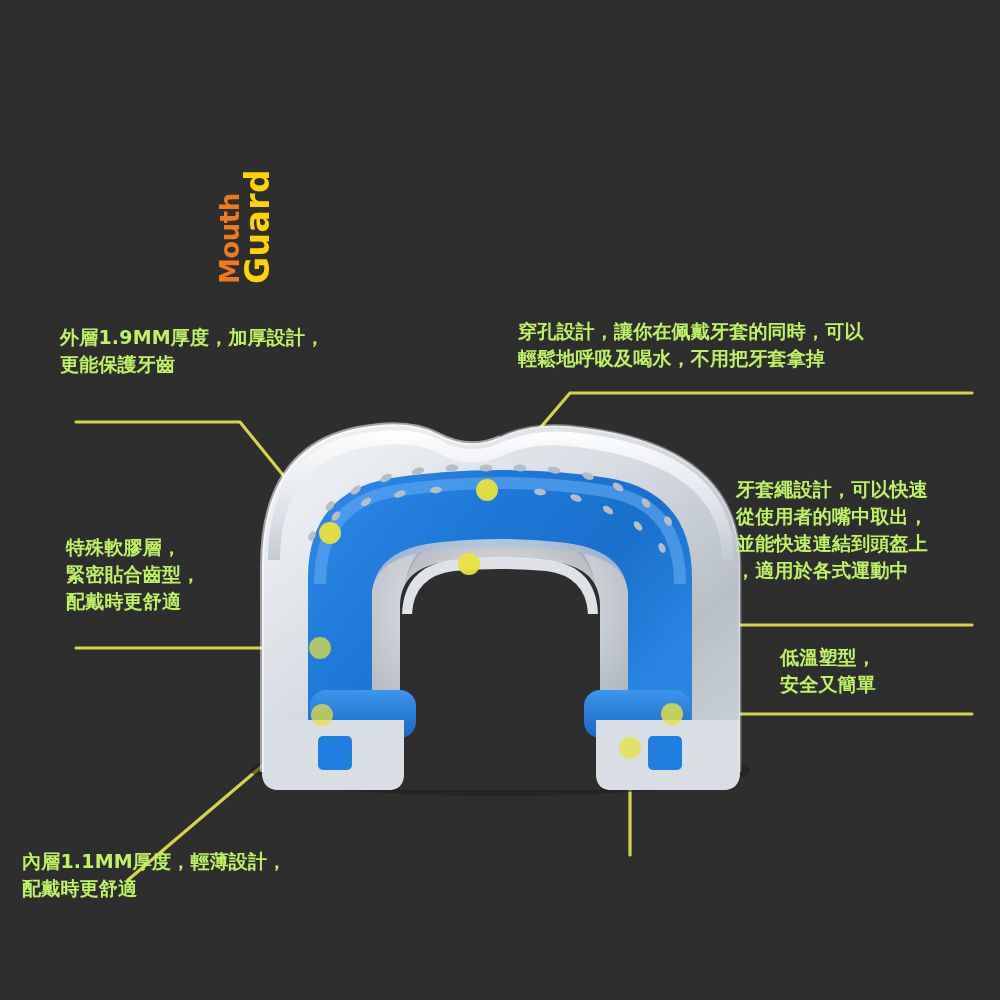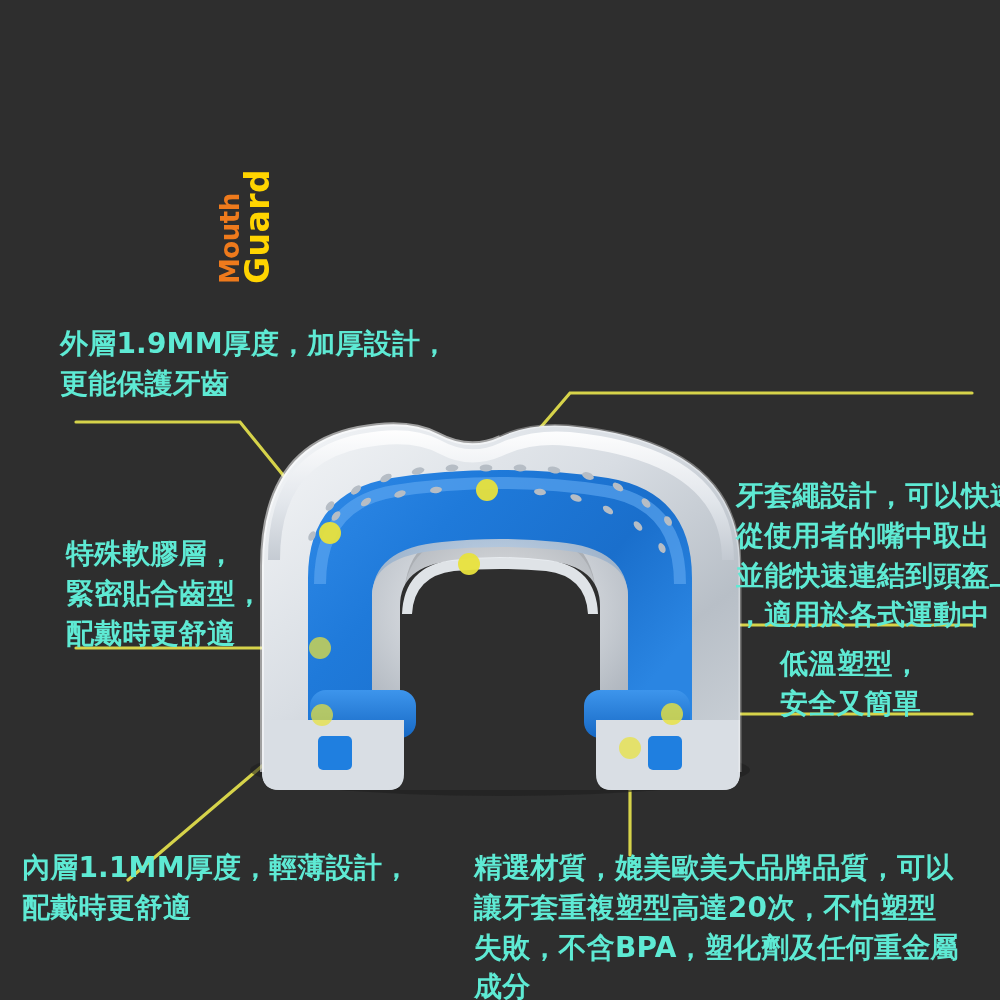--- a/index.html
+++ b/index.html
@@ -48,22 +48,22 @@
     font-family:"DejaVu Sans",sans-serif;letter-spacing:-1px;
   }
   .t-cn{
     font-size:62px;font-weight:bold;color:#ffd400;
     margin-left:34px;letter-spacing:2px;
     font-family:"DejaVu Sans",sans-serif;
   }
 
   
   .callout{
-    position:absolute;color:#5eead4;
-    font-size:28px;font-weight:bold;line-height:1.42;
+    position:absolute;color:#bef264;
+    font-size:19px;font-weight:bold;line-height:1.42;
     letter-spacing:0.2px;white-space:pre-line;
     font-family:"DejaVu Sans",sans-serif;
   }
 
   .c-outer   {left:60px; top:324px; width:420px;}
   .c-vent    {left:518px;top:318px; width:470px;}
   .c-soft    {left:66px; top:534px; width:300px;}
   .c-strap   {left:736px;top:476px; width:290px;}
   .c-lowtemp {left:756px;top:644px; width:230px;margin-left:24px;}
   .c-inner   {left:22px; top:848px; width:420px;}
@@ -262,34 +262,32 @@
       <circle cx="469" cy="564" r="11" fill="#e8e23c" opacity="0.95"></circle>
       <circle cx="672" cy="714" r="11" fill="#e8e23c" opacity="0.80"></circle>
       <circle cx="322" cy="715" r="11" fill="#e8e23c" opacity="0.72"></circle>
       <circle cx="630" cy="748" r="11" fill="#e8e23c" opacity="0.72"></circle>
     </g>
   </svg>
 
   <div class="callout c-outer">外層1.9MM厚度，加厚設計，
 更能保護牙齒</div>
 
+  <div class="callout c-vent">穿孔設計，讓你在佩戴牙套的同時，可以
+輕鬆地呼吸及喝水，不用把牙套拿掉</div>
 
   <div class="callout c-soft">特殊軟膠層，
 緊密貼合齒型，
 配戴時更舒適</div>
 
   <div class="callout c-strap">牙套繩設計，可以快速
 從使用者的嘴中取出，
 並能快速連結到頭盔上
 ，適用於各式運動中</div>
 
   <div class="callout c-lowtemp">低溫塑型，
 安全又簡單</div>
 
   <div class="callout c-inner">內層1.1MM厚度，輕薄設計，
 配戴時更舒適</div>
 
-  <div class="callout c-material">精選材質，媲美歐美大品牌品質，可以
-讓牙套重複塑型高達20次，不怕塑型
-失敗，不含BPA，塑化劑及任何重金屬
-成分</div>
 
 </div>
 
 </body></html>

